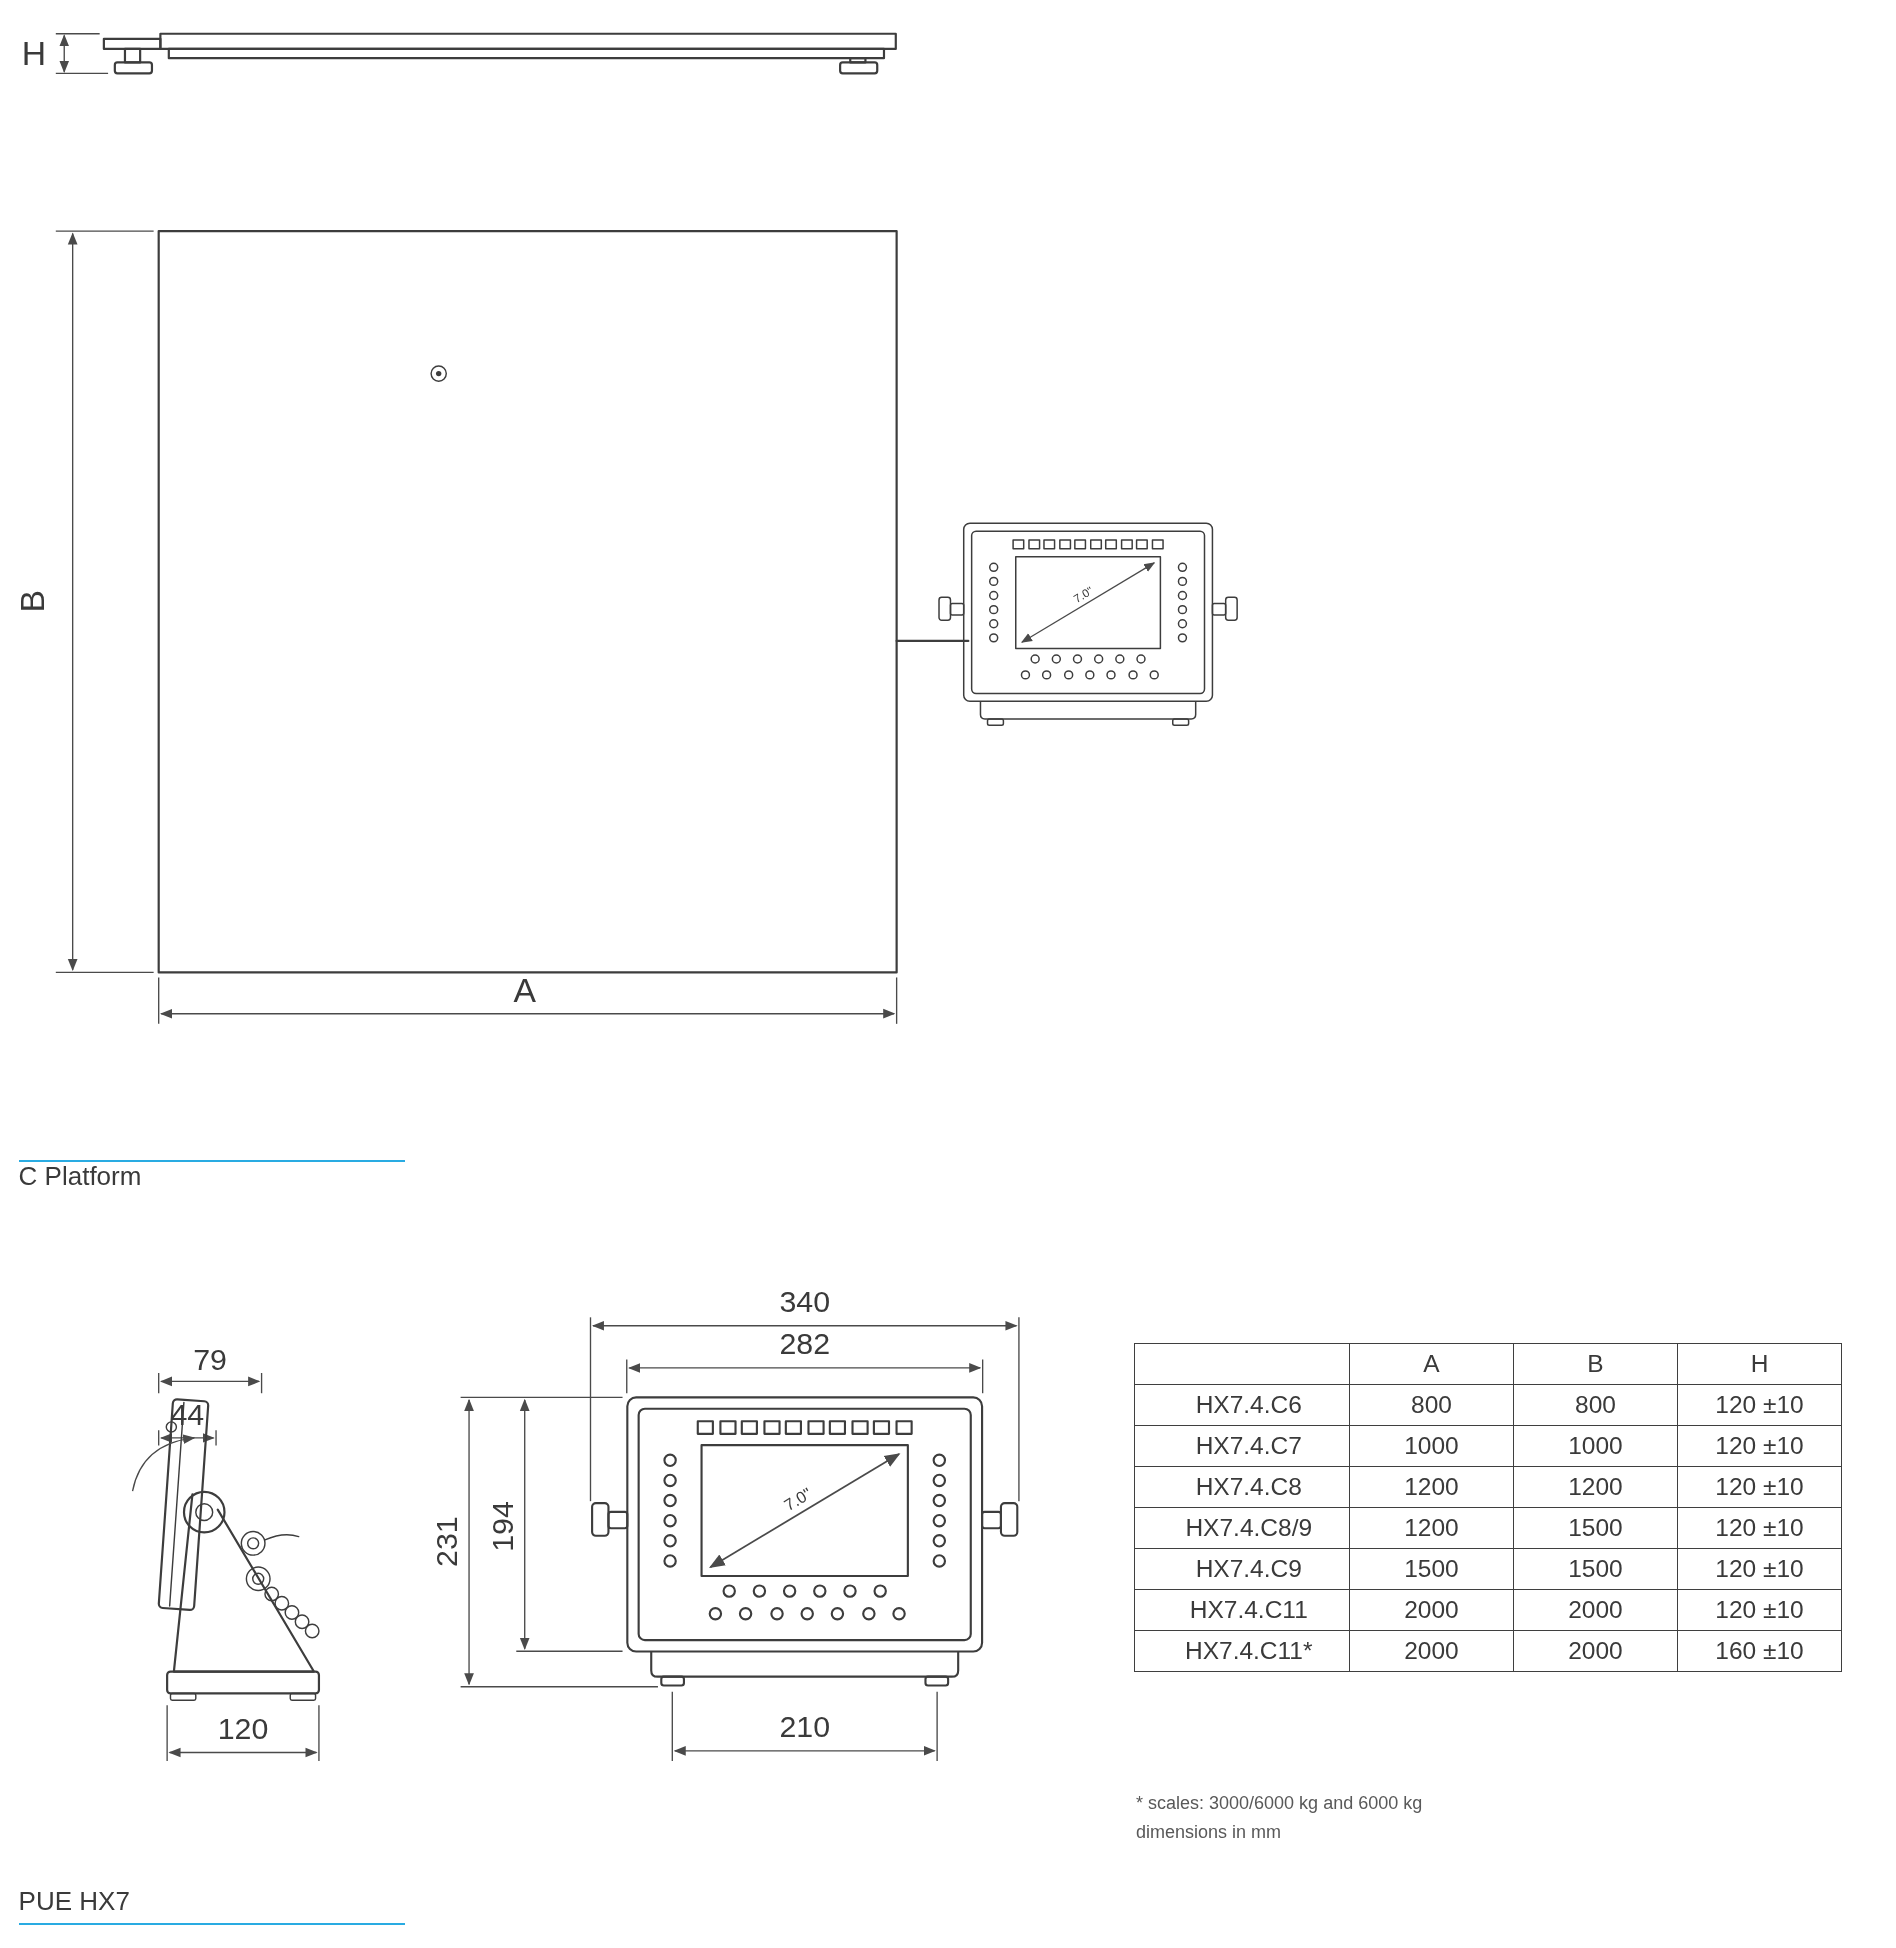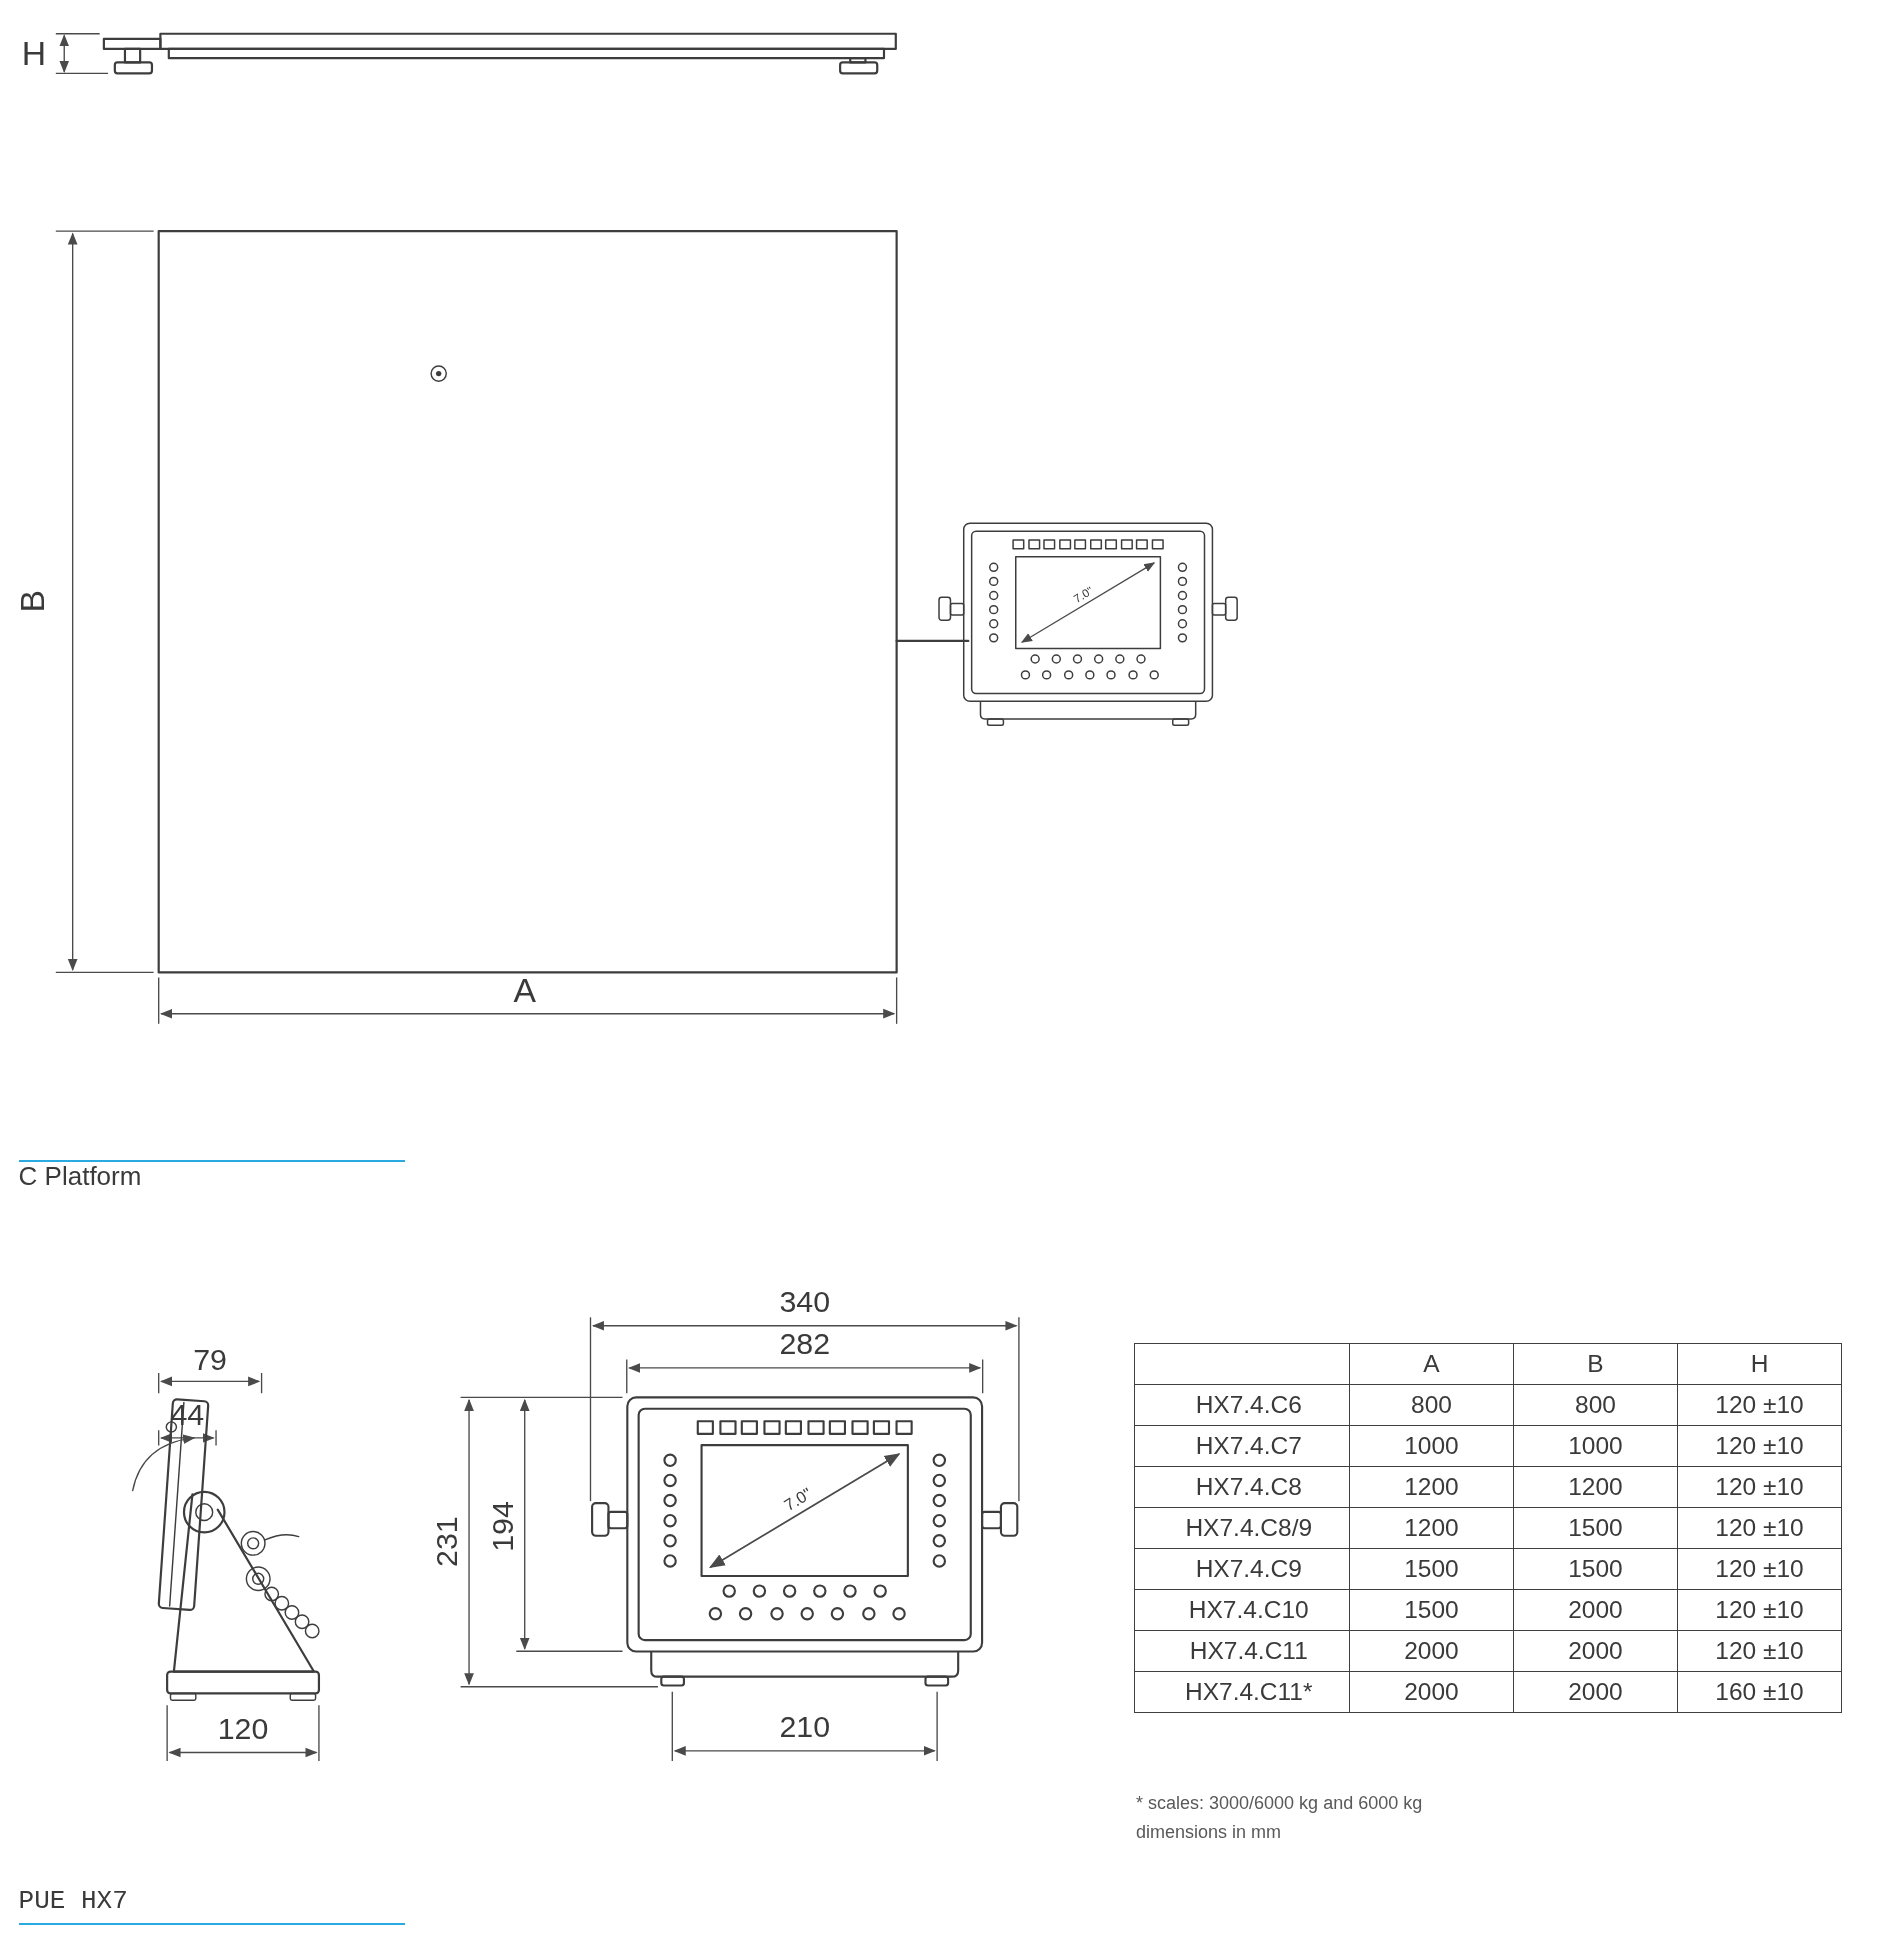--- a/index.html
+++ b/index.html
@@ -254,21 +254,21 @@
         <line class="dimline" x1="1111" y1="2006" x2="1111" y2="2088"></line>
         <line class="dimline" x1="800" y1="2076" x2="1108" y2="2076" marker-start="url(#arr)" marker-end="url(#arr)"></line>
         <text class="dimtext" x="954" y="2060" text-anchor="middle">210</text>
       </g>
     </g>
   </svg>
 
   <div class="section-label" style="left:18.6px;top:1125px;margin-top:36px;">C Platform</div>
   <div class="section-underline" style="left:18.6px;top:1160px;width:386px;"></div>
 
-  <div class="section-label" style="left:18.6px;top:1886px;font-family:Liberation Mono, monospace;">PUE HX7</div>
+  <div class="section-label" style="left:18.6px;top:1886px;">PUE HX7</div>
   <div class="section-underline" style="left:18.6px;top:1923px;width:386px;"></div>
 
   <div id="table-wrap">
     <table>
       <colgroup>
           <col class="c-model">
           <col class="c-num">
           <col class="c-num">
           <col class="c-num">
         </colgroup>
@@ -305,26 +305,20 @@
           <td>1500</td>
           <td>120 ±10</td>
         </tr>
         <tr>
           <td class="model">HX7.4.C9</td>
           <td>1500</td>
           <td>1500</td>
           <td>120 ±10</td>
         </tr>
         <tr>
-          <td class="model">HX7.4.C10</td>
-          <td>1500</td>
-          <td>2000</td>
-          <td>120 ±10</td>
-        </tr>
-        <tr>
           <td class="model">HX7.4.C11</td>
           <td>2000</td>
           <td>2000</td>
           <td>120 ±10</td>
         </tr>
         <tr>
           <td class="model">HX7.4.C11*</td>
           <td>2000</td>
           <td>2000</td>
           <td>160 ±10</td>

